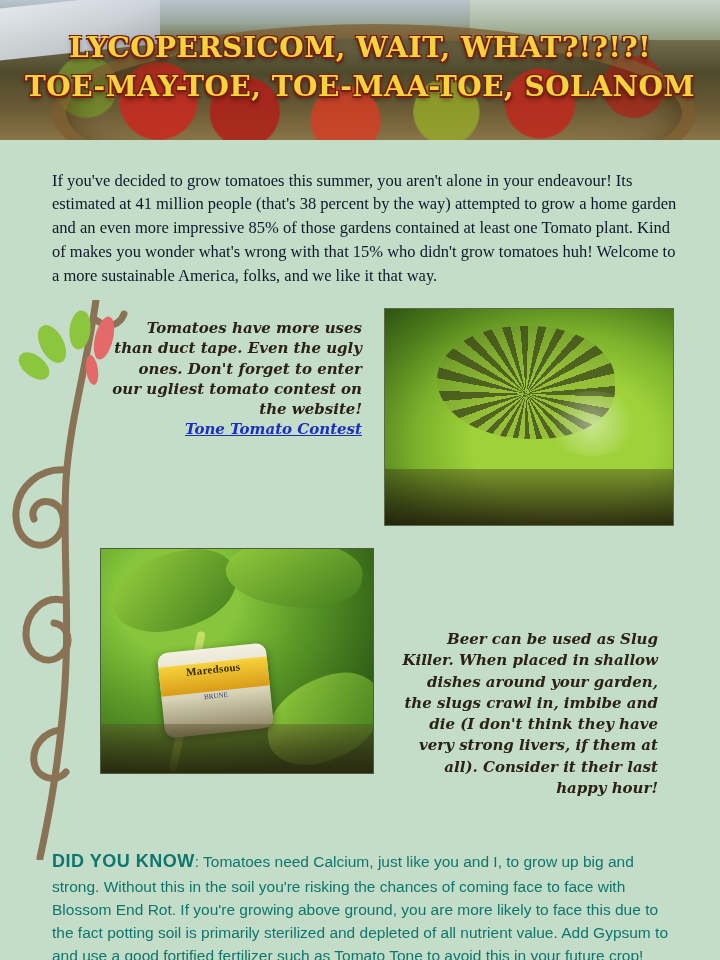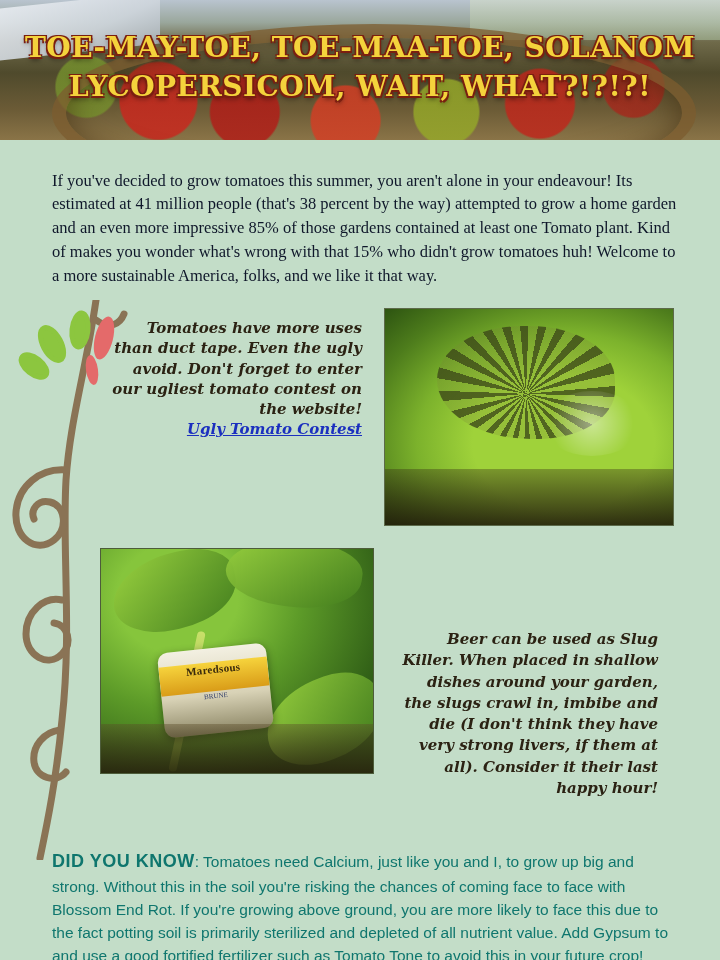--- a/index.html
+++ b/index.html
@@ -285,22 +285,22 @@
 </style>
 </head>
 <body>
 
 <div class="banner">
   <div class="banner-photo"></div>
   <div class="banner-paper"></div>
   <div class="banner-paper2"></div>
   <div class="banner-basket"></div>
   <div class="banner-title">
+    <span>Lycopersicom, Wait, What?!?!?!</span>
     <span>Toe-May-Toe, Toe-Maa-Toe, Solanom</span>
-    <span>Lycopersicom, Wait, What?!?!?!</span>
   </div>
 </div>
 
 <div class="vine">
   <svg width="150" height="560" viewBox="0 0 150 560" xmlns="http://www.w3.org/2000/svg">
     <g fill="none" stroke="#8a7355" stroke-width="7" stroke-linecap="round">
       <path d="M96 0 C 86 70, 70 120, 66 180 C 62 250, 72 330, 62 420 C 56 480, 48 520, 40 558"></path>
       <path d="M66 170 C 40 168, 18 186, 16 212 C 14 238, 36 254, 54 240 C 68 229, 66 206, 50 202 C 38 199, 30 210, 34 219"></path>
       <path d="M62 300 C 44 296, 26 312, 26 334 C 26 356, 48 368, 62 354 C 73 343, 68 325, 54 323"></path>
       <path d="M60 430 C 44 432, 32 446, 34 462 C 36 478, 56 484, 66 472"></path>
@@ -314,22 +314,22 @@
     <g fill="#e46a6a">
       <ellipse cx="104" cy="38" rx="9" ry="22" transform="rotate(14 104 38)"></ellipse>
       <ellipse cx="92" cy="70" rx="6" ry="15" transform="rotate(-8 92 70)"></ellipse>
     </g>
   </svg>
 </div>
 
 <p class="intro">If you've decided to grow tomatoes this summer, you aren't alone in your endeavour! Its estimated at 41 million people (that's 38 percent by the way) attempted to grow a home garden and an even more impressive 85% of those gardens contained at least one Tomato plant. Kind of makes you wonder what's wrong with that 15% who didn't grow tomatoes huh!  Welcome to a more sustainable America, folks, and we like it that way.</p>
 
 <div class="tip1">
-  <span>Tomatoes have more uses than duct tape. Even the ugly avoid. Don't forget to enter our ugliest tomato contest on the website!</span><br>
-  <a href="#">Ugly Tomato Contest</a>
+  <span>Tomatoes have more uses than duct tape. Even the ugly ones. Don't forget to enter our ugliest tomato contest on the website!</span><br>
+  <a href="#">Tone Tomato Contest</a>
 </div>
 
 <div class="photo-tomato">
   <div class="husk"></div>
   <div class="shine"></div>
   <div class="soil"></div>
 </div>
 
 <div class="photo-beer">
   <div class="leaf l1"></div>

